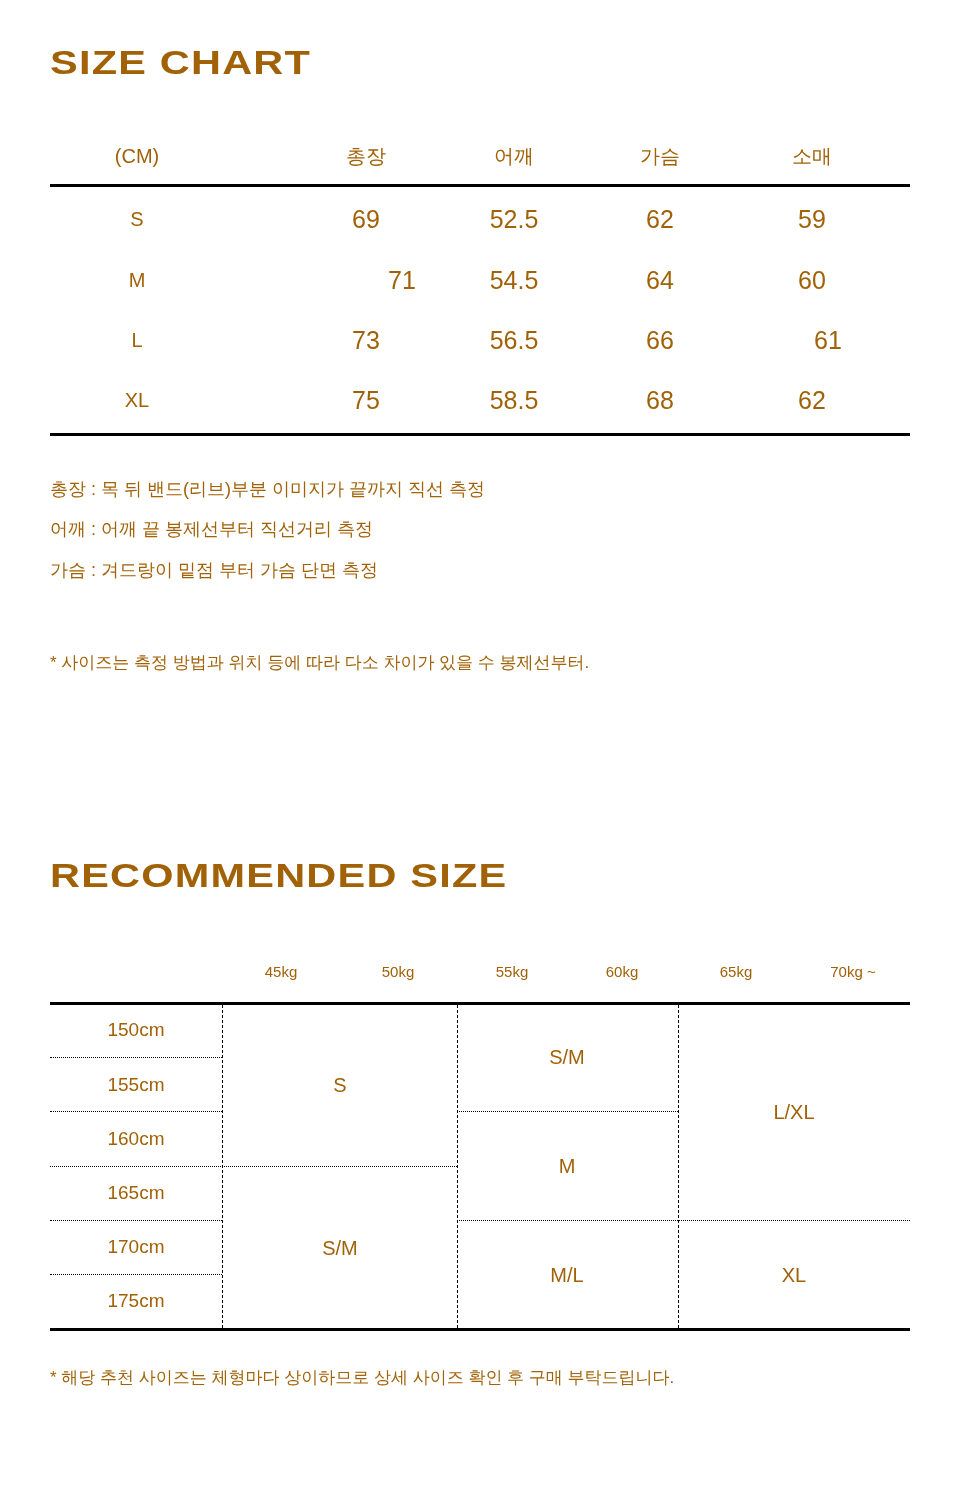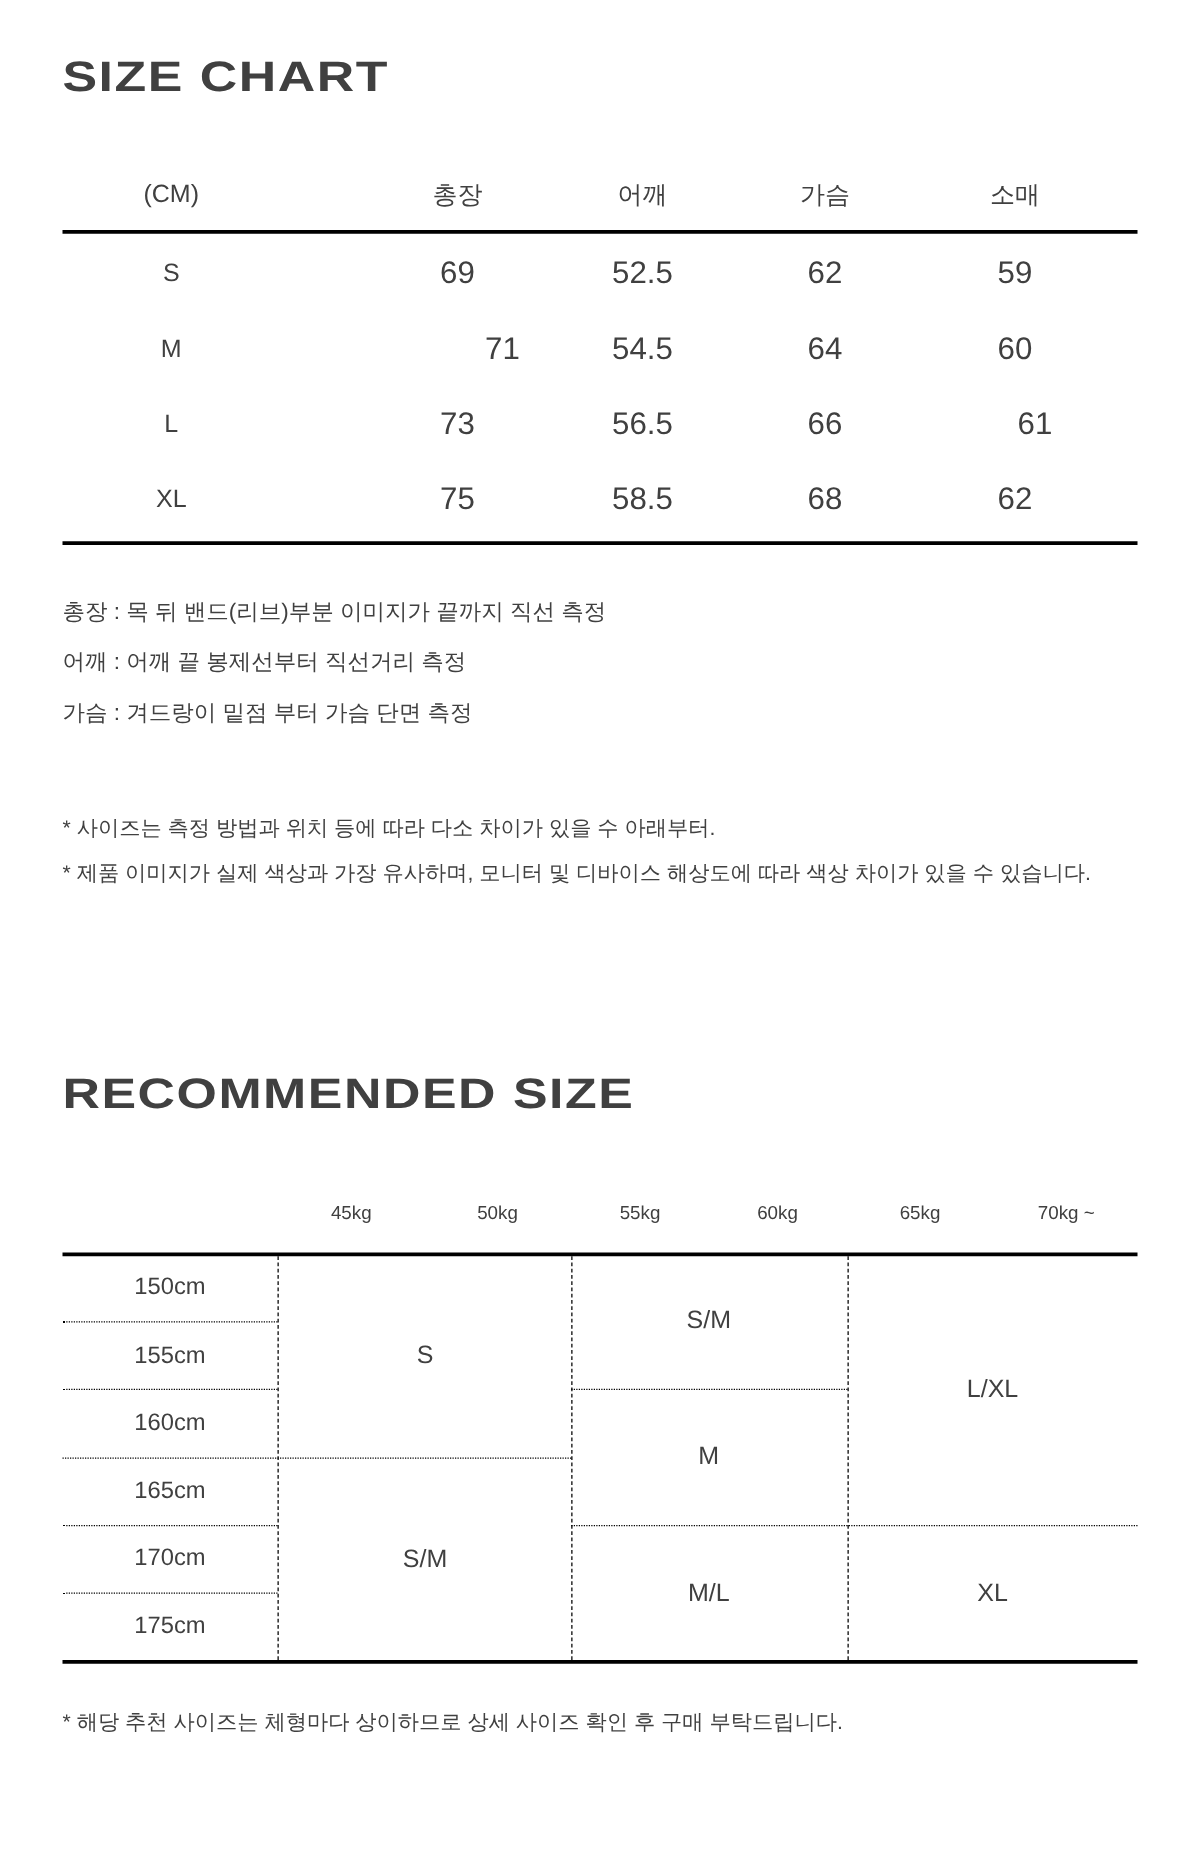--- a/index.html
+++ b/index.html
@@ -1,17 +1,17 @@
 <!DOCTYPE html>
 <html><head>
 <meta charset="utf-8">
 <style>
   html,body{margin:0;padding:0;background:#fff;}
   .page{position:relative;width:960px;height:1490px;background:#ffffff;
-        font-family:"Liberation Sans","DejaVu Sans",sans-serif;color:#404040;overflow:hidden;}
+        font-family:"Liberation Sans","DejaVu Sans",sans-serif;color:#a16207;overflow:hidden;}
   .big-title{position:absolute;left:50px;font-size:34px;line-height:36px;font-weight:700;
         letter-spacing:1px;transform:scaleX(1.22);transform-origin:0 50%;white-space:nowrap;}
   .cc{position:absolute;transform:translate(-50%,-50%);white-space:nowrap;font-size:20px;}
   .hdr{font-size:20px;}
   .num{font-size:25px;letter-spacing:0px;text-align:right;}
   .rule{position:absolute;left:50px;width:860px;height:3px;background:#000;}
   .vdash{position:absolute;width:0;border-left:1px dashed #000;}
   .hdot{position:absolute;height:0;border-top:1px dotted #000;}
   .note{position:absolute;left:50px;font-size:18px;line-height:22px;white-space:nowrap;}
   .disc{position:absolute;left:50px;font-size:17px;line-height:21px;white-space:nowrap;}
@@ -59,22 +59,21 @@
     <span class="cc num" style="left:660px;top:400px;">68</span>
     <span class="cc num" style="left:812px;top:400px;">62</span>
 
     <div class="rule" style="top:433px;"></div>
   </div>
 
   <div class="note" style="top:478px;">총장 : 목 뒤 밴드(리브)부분 이미지가 끝까지 직선 측정</div>
   <div class="note" style="top:559px;">가슴 : 겨드랑이 밑점 부터 가슴 단면 측정</div>
   <div class="note" style="top:518px;">어깨 : 어깨 끝 봉제선부터 직선거리 측정</div>
 
-  <div class="disc" style="top:652px;">* 사이즈는 측정 방법과 위치 등에 따라 다소 차이가 있을 수 아래부터.</div>
-  <div class="disc" style="top:688px;">* 제품 이미지가 실제 색상과 가장 유사하며, 모니터 및 디바이스 해상도에 따라 색상 차이가 있을 수 있습니다.</div>
+  <div class="disc" style="top:652px;">* 사이즈는 측정 방법과 위치 등에 따라 다소 차이가 있을 수 봉제선부터.</div>
 
   <div class="big-title" style="top:857px;">RECOMMENDED SIZE</div>
 
   <div>
 
     <span class="cc wlabel" style="left:281px;top:971px;">45kg</span>
     <span class="cc wlabel" style="left:398px;top:971px;">50kg</span>
     <span class="cc wlabel" style="left:512px;top:971px;">55kg</span>
     <span class="cc wlabel" style="left:622px;top:971px;">60kg</span>
     <span class="cc wlabel" style="left:736px;top:971px;">65kg</span>

